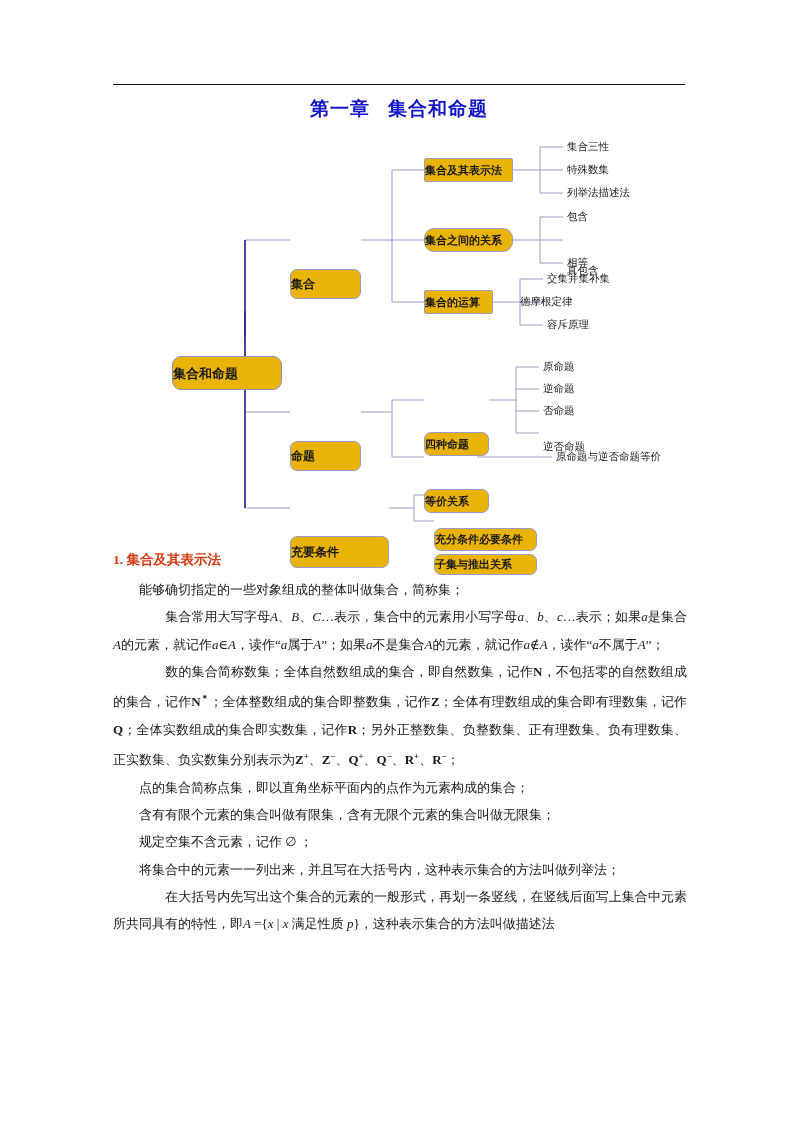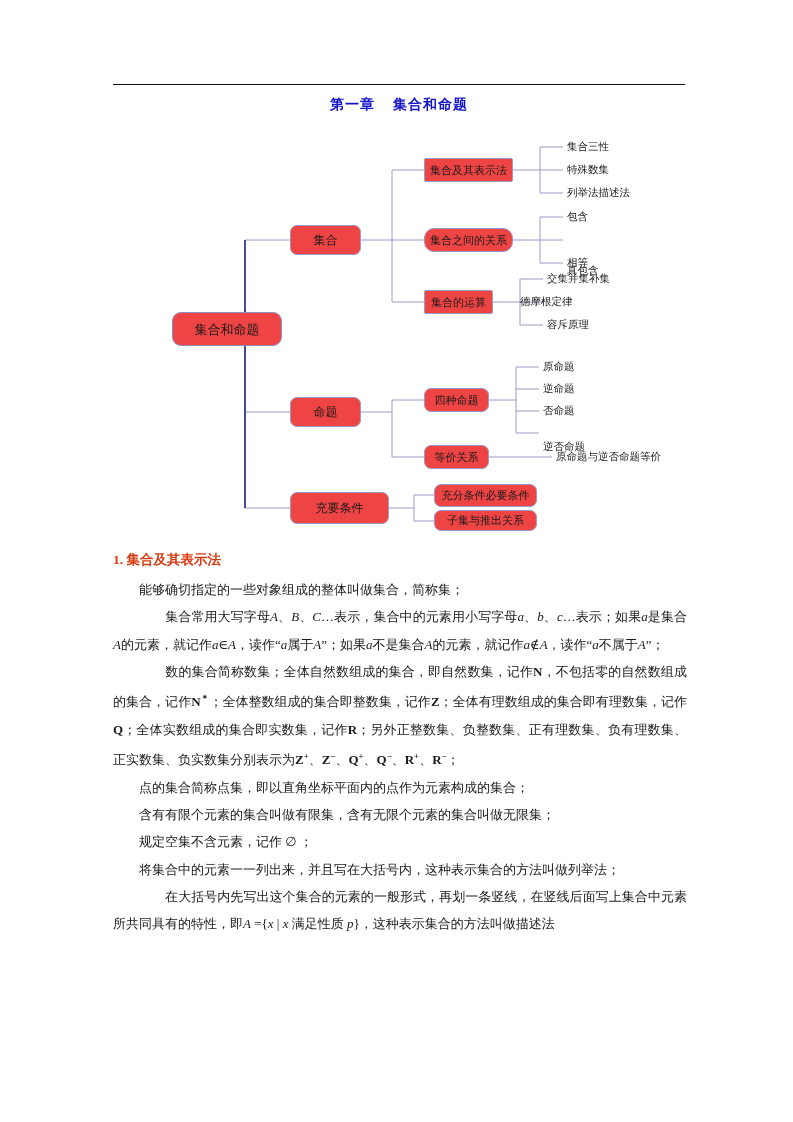--- a/index.html
+++ b/index.html
@@ -32,21 +32,21 @@
     border-top: 1.3px solid #111;
   }
 
   
   .chapter-title {
     position: absolute;
     left: 113px;
     top: 96px;
     width: 572px;
     text-align: center;
-    font-size: 14px;
+    font-size: 19px;
     font-weight: bold;
     color: #1414c8;
     letter-spacing: 1px;
     font-family: "Liberation Serif", "DejaVu Serif", serif;
   }
   .chapter-title .gap { display: inline-block; width: 18px; }
 
   
   .mindmap {
     position: absolute;
@@ -54,31 +54,31 @@
     top: 130px;
     width: 793px;
     height: 415px;
   }
   .mindmap svg { position: absolute; left: 0; top: 0; }
 
   .node {
     position: absolute;
     box-sizing: border-box;
     border: 1px solid #9a9ac8;
-    background: #ef4444;
+    background: #eab308;
     color: #1a1a1a;
     font-size: 11px;
     line-height: 1;
     display: flex;
     align-items: center;
-    justify-content: center;
     white-space: nowrap;
     font-family: "Liberation Serif", "DejaVu Serif", serif;
-  }
-  .node.rounded { border-radius: 7px; }
+    font-weight: bold;
+  }
+  .node.rounded { border-radius: 7px; margin-top: 44px; }
   .node.sq { border-radius: 2px; }
   .node.root {
     font-size: 13px;
     border-radius: 9px;
     border-color: #8f8fc0;
   }
   .node.lvl2 { font-size: 12px; }
 
   .leaf {
     position: absolute;

